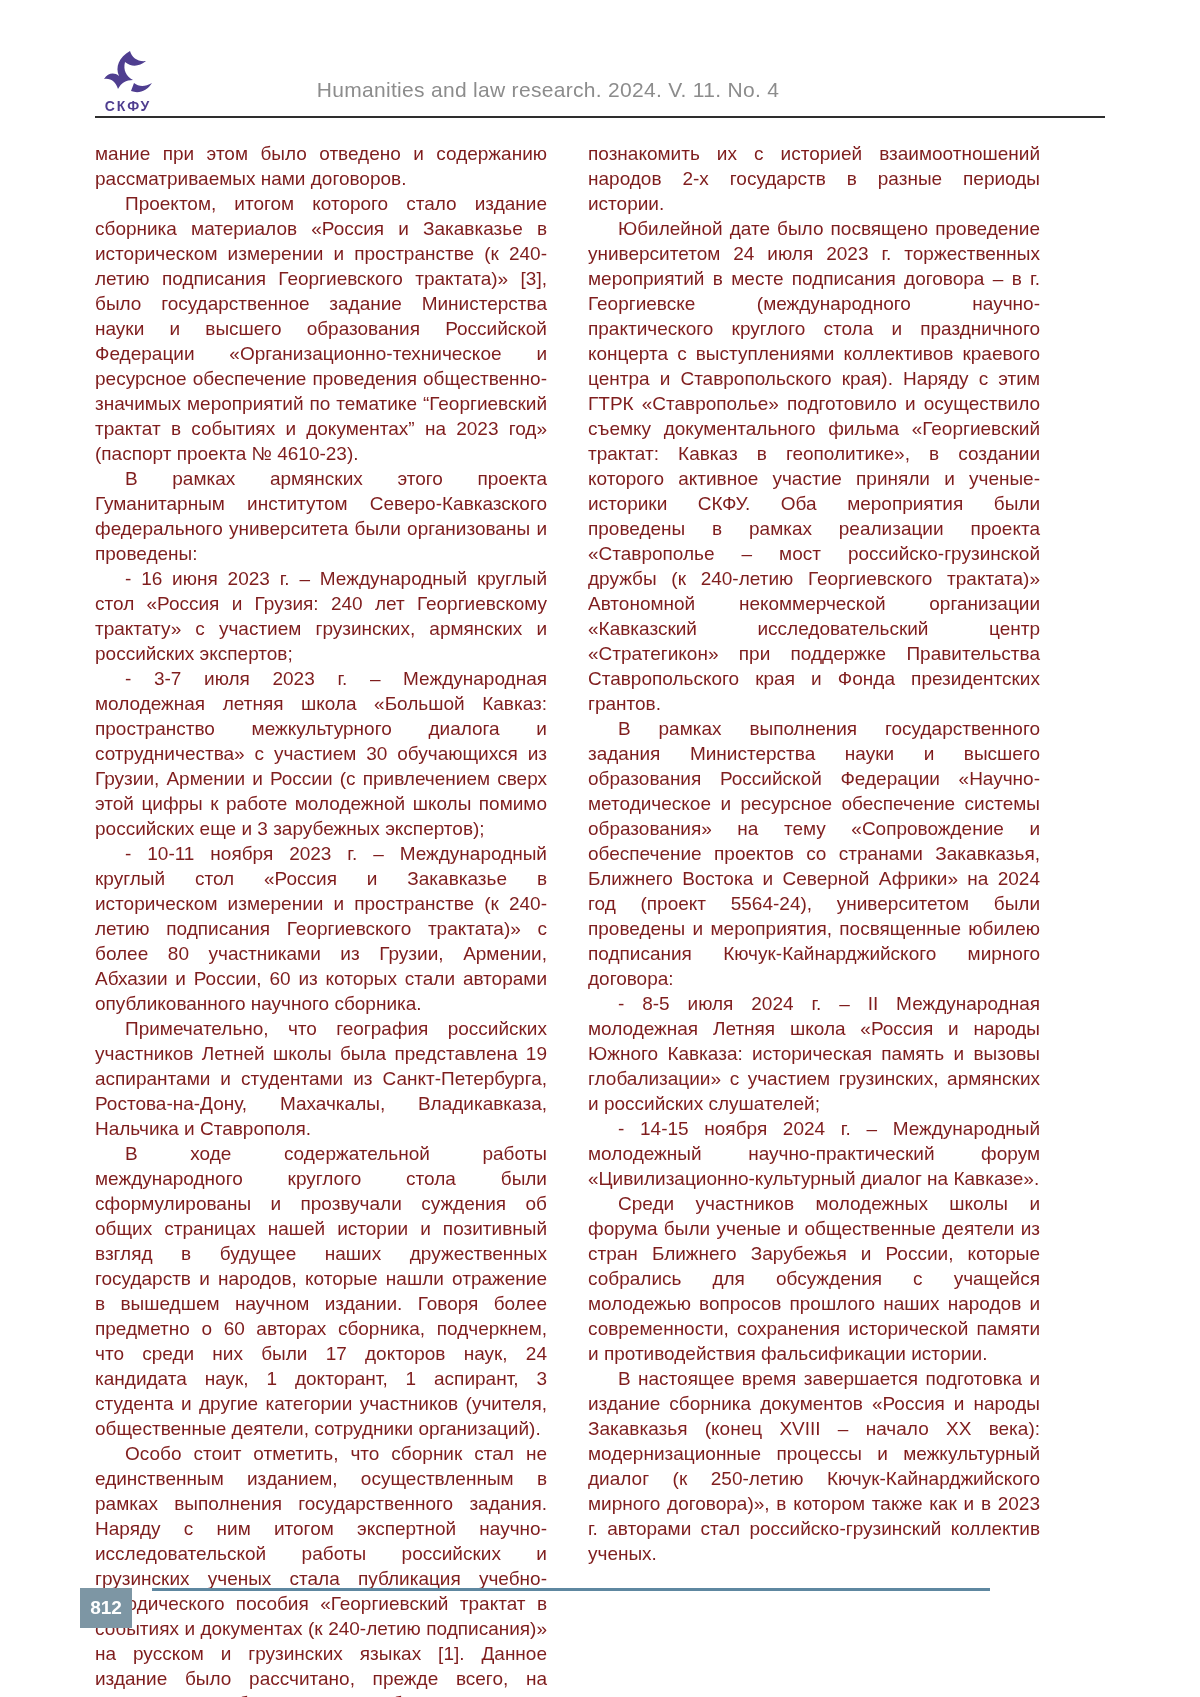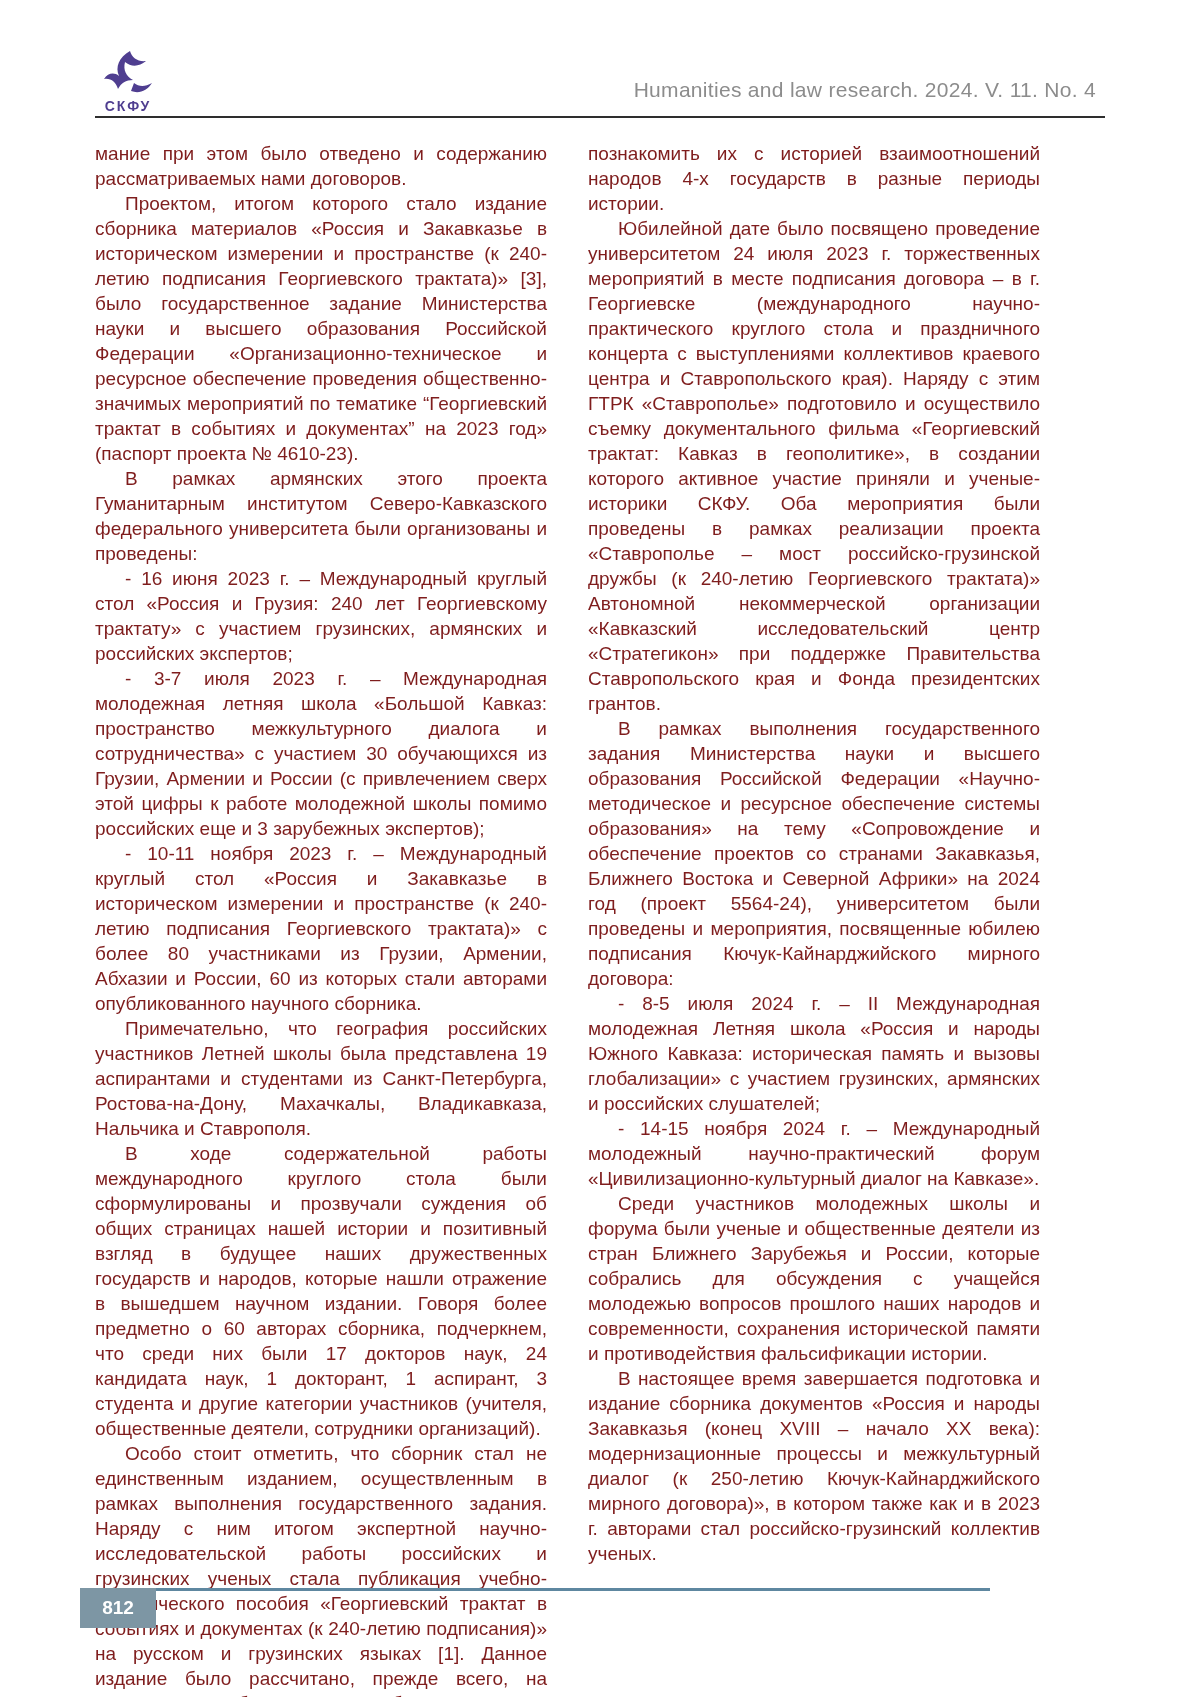--- a/index.html
+++ b/index.html
@@ -29,21 +29,21 @@
     color:#4f3e90;
     font-weight:bold;
     font-size:14px;
     letter-spacing:2px;
   }
   .journal-title {
     position:absolute;
     top:78px;
     left:0;
     width:1096px;
-    text-align:right;
+    text-align:center;
     color:#8c8c8c;
     font-size:21px;
     letter-spacing:0.3px;
   }
   .header-rule {
     position:absolute;
     top:116px;
     left:95px;
     width:1010px;
     height:2px;
@@ -73,21 +73,21 @@
     left:152px;
     top:1588px;
     width:838px;
     height:3px;
     background:#5e87a0;
   }
   .page-number-box {
     position:absolute;
     left:80px;
     top:1588px;
-    width:76px;
+    width:52px;
     height:40px;
     background:#7d96a4;
     color:#ffffff;
     display:flex;
     align-items:center;
     justify-content:center;
     font-weight:bold;
     font-size:19px;
   }
 </style>
@@ -115,21 +115,21 @@
       <p>Проектом, итогом которого стало издание сборника материалов «Россия и Закавказье в историческом измерении и пространстве (к 240-летию подписания Георгиевского трактата)» [3], было государственное задание Министерства науки и высшего образования Российской Федерации «Организационно-техническое и ресурсное обеспечение проведения общественно-значимых мероприятий по тематике “Георгиевский трактат в событиях и документах” на 2023 год» (паспорт проекта № 4610-23).</p>
       <p>В рамках армянских этого проекта Гуманитарным институтом Северо-Кавказского федерального университета были организованы и проведены:</p>
       <p>- 16 июня 2023 г. – Международный круглый стол «Россия и Грузия: 240 лет Георгиевскому трактату» с участием грузинских, армянских и российских экспертов;</p>
       <p>- 3-7 июля 2023 г. – Международная молодежная летняя школа «Большой Кавказ: пространство межкультурного диалога и сотрудничества» с участием 30 обучающихся из Грузии, Армении и России (с привлечением сверх этой цифры к работе молодежной школы помимо российских еще и 3 зарубежных экспертов);</p>
       <p>- 10-11 ноября 2023 г. – Международный круглый стол «Россия и Закавказье в историческом измерении и пространстве (к 240-летию подписания Георгиевского трактата)» с более 80 участниками из Грузии, Армении, Абхазии и России, 60 из которых стали авторами опубликованного научного сборника.</p>
       <p>Примечательно, что география российских участников Летней школы была представлена 19 аспирантами и студентами из Санкт-Петербурга, Ростова-на-Дону, Махачкалы, Владикавказа, Нальчика и Ставрополя.</p>
       <p>В ходе содержательной работы международного круглого стола были сформулированы и прозвучали суждения об общих страницах нашей истории и позитивный взгляд в будущее наших дружественных государств и народов, которые нашли отражение в вышедшем научном издании. Говоря более предметно о 60 авторах сборника, подчеркнем, что среди них были 17 докторов наук, 24 кандидата наук, 1 докторант, 1 аспирант, 3 студента и другие категории участников (учителя, общественные деятели, сотрудники организаций).</p>
       <p>Особо стоит отметить, что сборник стал не единственным изданием, осуществленным в рамках выполнения государственного задания. Наряду с ним итогом экспертной научно-исследовательской работы российских и грузинских ученых стала публикация учебно-методического пособия «Георгиевский трактат в событиях и документах (к 240-летию подписания)» на русском и грузинских языках [1]. Данное издание было рассчитано, прежде всего, на учащихся Республики Грузия, чтобы</p>
     </div>
     <div class="column">
-      <p class="cont">познакомить их с историей взаимоотношений народов 4-х государств в разные периоды истории.</p>
+      <p class="cont">познакомить их с историей взаимоотношений народов 2-х государств в разные периоды истории.</p>
       <p>Юбилейной дате было посвящено проведение университетом 24 июля 2023 г. торжественных мероприятий в месте подписания договора – в г. Георгиевске (международного научно-практического круглого стола и праздничного концерта с выступлениями коллективов краевого центра и Ставропольского края). Наряду с этим ГТРК «Ставрополье» подготовило и осуществило съемку документального фильма «Георгиевский трактат: Кавказ в геополитике», в создании которого активное участие приняли и ученые-историки СКФУ. Оба мероприятия были проведены в рамках реализации проекта «Ставрополье – мост российско-грузинской дружбы (к 240-летию Георгиевского трактата)» Автономной некоммерческой организации «Кавказский исследовательский центр «Стратегикон» при поддержке Правительства Ставропольского края и Фонда президентских грантов.</p>
       <p>В рамках выполнения государственного задания Министерства науки и высшего образования Российской Федерации «Научно-методическое и ресурсное обеспечение системы образования» на тему «Сопровождение и обеспечение проектов со странами Закавказья, Ближнего Востока и Северной Африки» на 2024 год (проект 5564-24), университетом были проведены и мероприятия, посвященные юбилею подписания Кючук-Кайнарджийского мирного договора:</p>
       <p>- 8-5 июля 2024 г. – II Международная молодежная Летняя школа «Россия и народы Южного Кавказа: историческая память и вызовы глобализации» с участием грузинских, армянских и российских слушателей;</p>
       <p>- 14-15 ноября 2024 г. – Международный молодежный научно-практический форум «Цивилизационно-культурный диалог на Кавказе».</p>
       <p>Среди участников молодежных школы и форума были ученые и общественные деятели из стран Ближнего Зарубежья и России, которые собрались для обсуждения с учащейся молодежью вопросов прошлого наших народов и современности, сохранения исторической памяти и противодействия фальсификации истории.</p>
       <p>В настоящее время завершается подготовка и издание сборника документов «Россия и народы Закавказья (конец XVIII – начало XX века): модернизационные процессы и межкультурный диалог (к 250-летию Кючук-Кайнарджийского мирного договора)», в котором также как и в 2023 г. авторами стал российско-грузинский коллектив ученых.</p>
     </div>
   </div>
 
   <div class="footer-rule"></div>

